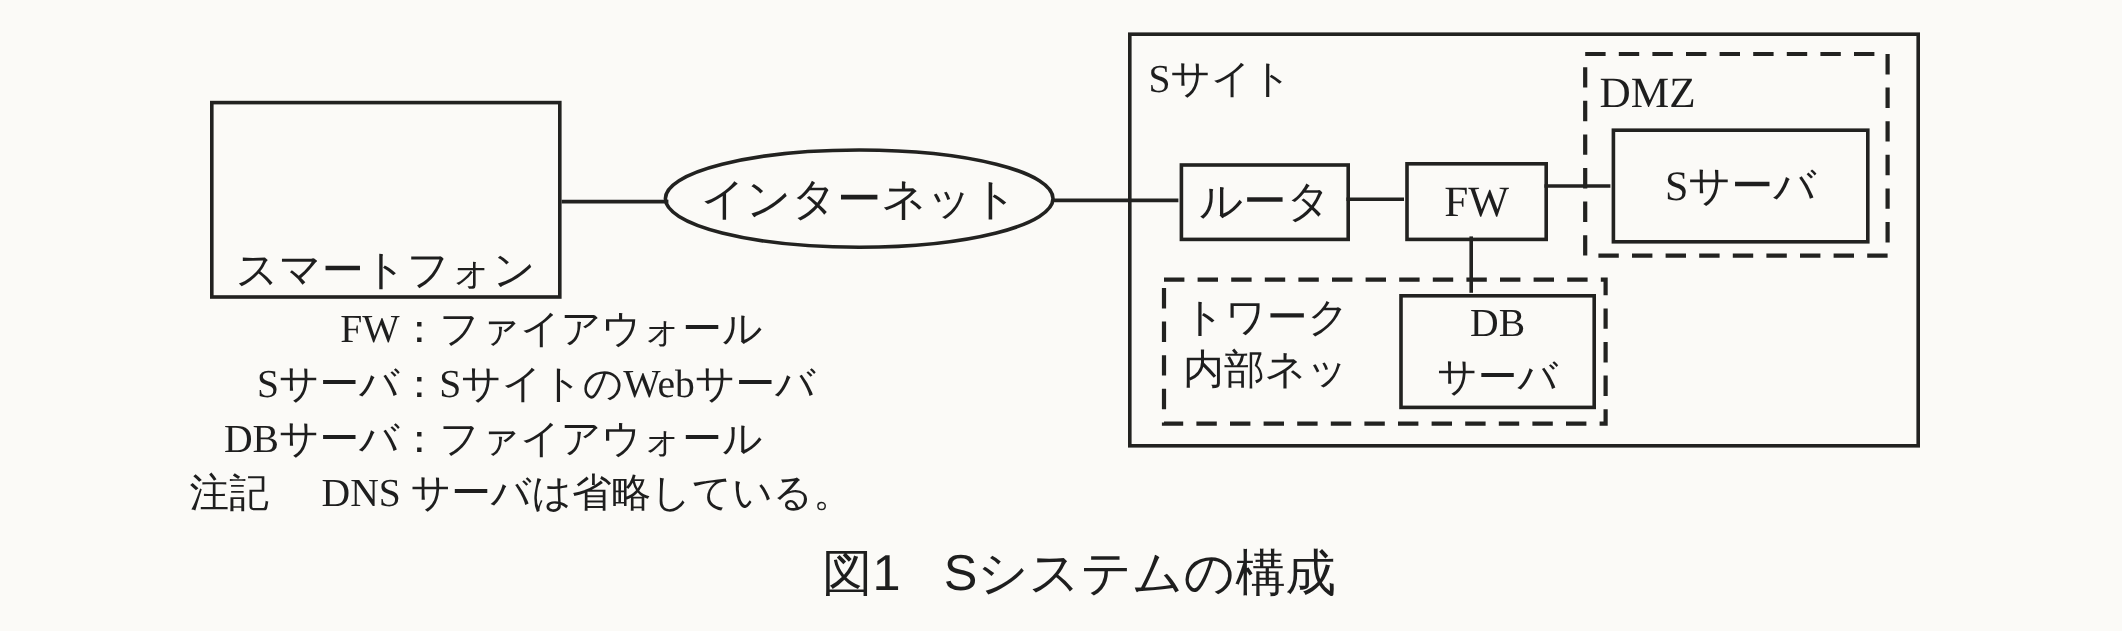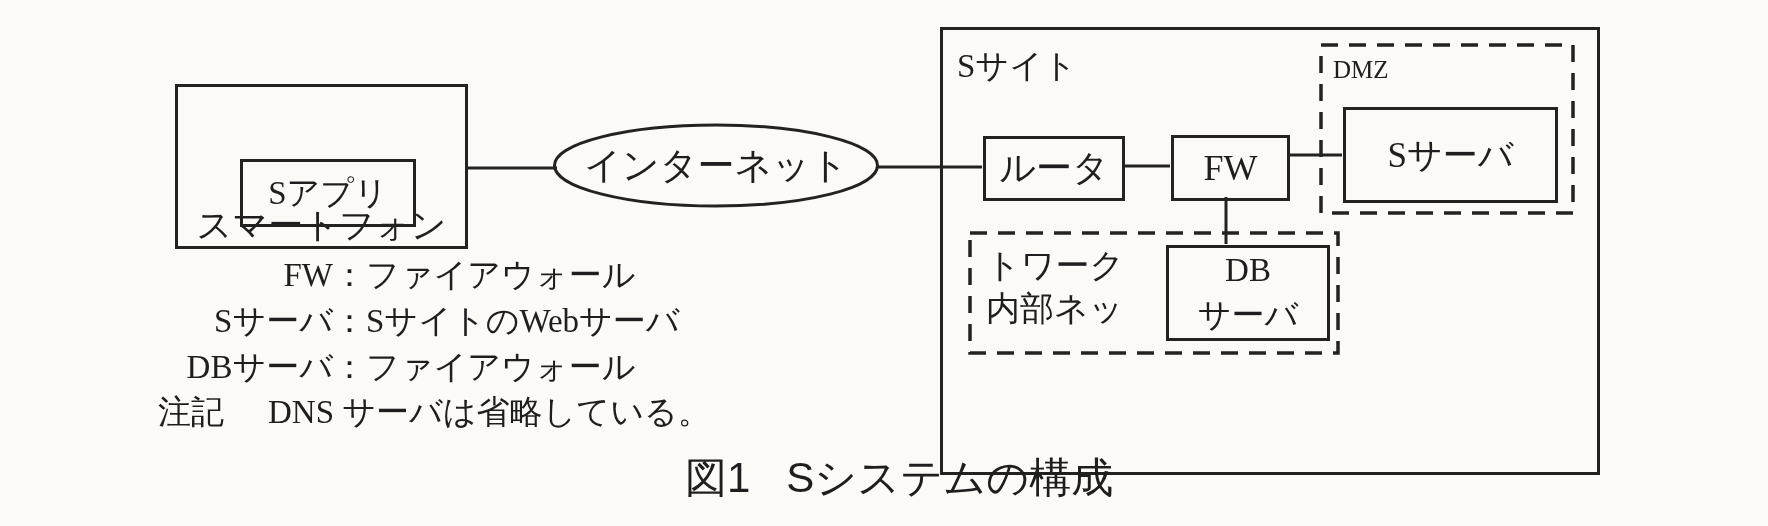--- a/index.html
+++ b/index.html
@@ -23,26 +23,26 @@
                 flex-direction:column; justify-content:flex-end; }
   .smartphone-label { margin-top:12px; font-size:35px; line-height:40px; }
   .s-app { left:62px; top:72px; width:176px; height:68px; font-size:33px; }
 
   
   .internet-label { left:553px; top:124px; width:326px; height:83px;
                     display:flex; align-items:center; justify-content:center;
                     font-size:37px;font-family:Liberation Serif, serif; }
 
   
-  .s-site { left:940px; top:27px; width:660px; height:448px;
+  .s-site { left:940px; top:27px; width:660px; height:346px;
             display:block; }
   .s-site-label { left:14px; top:14px; font-size:33px; }
   .router { left:40px; top:106px; width:142px; height:65px; font-size:36px;justify-content:center; }
   .fw     { left:228px; top:105px; width:119px; height:66px; font-size:36px; }
-  .dmz-label { left:390px; top:26px; font-size:25px;text-align:center; }
+  .dmz-label { left:390px; top:26px; font-size:36px;text-align:center; }
   .s-server { left:400px; top:77px; width:215px; height:96px; font-size:35px; }
   .internal-label { left:43px; top:214px; font-size:34px; line-height:43px; }
   .db-server { left:223px; top:215px; width:164px; height:96px;
                flex-direction:column; font-size:33px; line-height:45px; }
 
   
   .legend { left:153px; top:252px; font-size:33px; }
   .legend-row { display:flex; line-height:46px; }
   .legend-term { display:inline-block; width:180px; text-align:right; }
   .legend-sep { display:inline-block; }
@@ -65,23 +65,20 @@
     <line x1="878" y1="167" x2="982" y2="167" stroke="#222220" stroke-width="3"></line>
     <line x1="1122" y1="166" x2="1170" y2="166" stroke="#222220" stroke-width="3"></line>
     <line x1="1287" y1="155" x2="1342" y2="155" stroke="#222220" stroke-width="3"></line>
     <line x1="1226" y1="197" x2="1226" y2="244" stroke="#222220" stroke-width="3"></line>
     <rect x="1321" y="45" width="252" height="168" fill="none" stroke="#222220" stroke-width="3.5" stroke-dasharray="17 11"></rect>
     <rect x="970" y="233" width="368" height="120" fill="none" stroke="#222220" stroke-width="3.5" stroke-dasharray="17 11"></rect>
   </svg>
 
   <div class="box smartphone">
     <div class="lbl smartphone-label">スマートフォン</div>
-    <div class="box s-app">
-      <span class="lbl">Sアプリ</span>
-    </div>
   </div>
 
   <div class="abs internet-label">
     <span class="lbl">インターネット</span>
   </div>
 
   <div class="box s-site">
     <div class="abs lbl s-site-label">Sサイト</div>
 
     <div class="box router">

